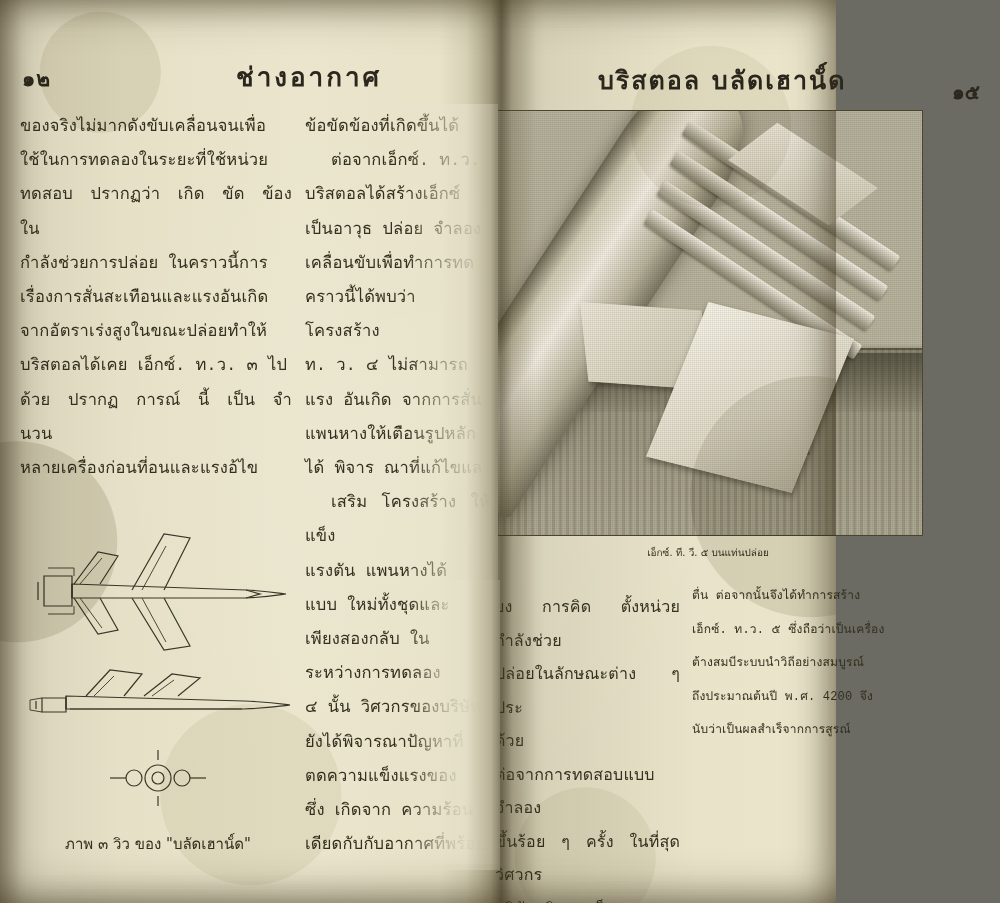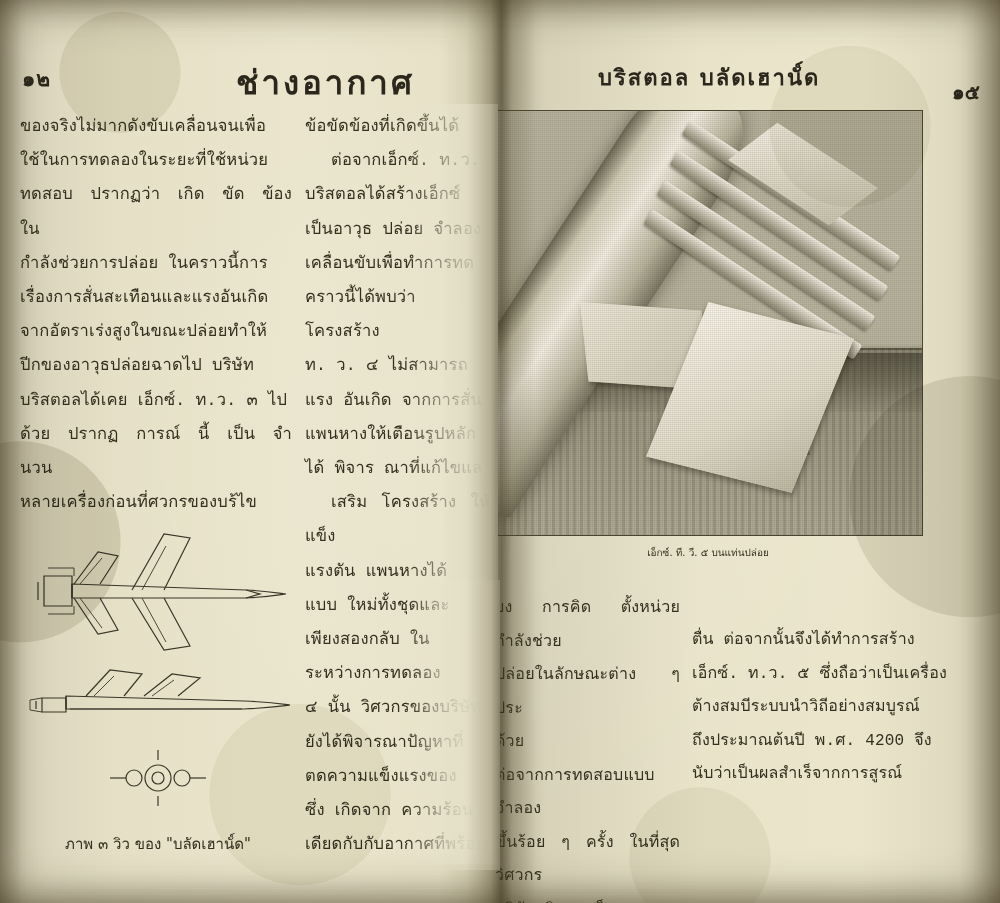--- a/index.html
+++ b/index.html
@@ -10,21 +10,21 @@
   body {
     width: 1000px;
     height: 903px;
     overflow: hidden;
     font-family: "DejaVu Sans", sans-serif;
   }
 
   
   #book {
     position: relative;
-    width: 1000px;
+    width: 836px;
     height: 903px;
     background:
       radial-gradient(ellipse at 50% 50%, rgba(255,255,255,0.10), rgba(0,0,0,0.0) 60%),
       linear-gradient(90deg,
         #b9b39a 0px,
         #d9d4bb 22px,
         #e5e0c6 120px,
         #eae5cc 300px,
         #e7e2c8 440px,
         #cfc9ad 480px,
@@ -87,41 +87,41 @@
   }
 
   
   .hdr {
     position: absolute;
     white-space: nowrap;
     color: #2b271d;
     font-weight: bold;
   }
   #folio-left  { left: 22px;  top: 62px;  font-size: 21px; letter-spacing: 1px; }
-  #title-left  { left: 236px; top: 56px;  font-size: 33px; letter-spacing: 3px; }
-  #title-right { left: 598px; top: 60px;  font-size: 22px; letter-spacing: 2px; }
+  #title-left  { left: 236px; top: 56px;  font-size: 26px; letter-spacing: 3px; }
+  #title-right { left: 598px; top: 60px;  font-size: 25px; letter-spacing: 2px; }
   #folio-right { left: 952px; top: 76px;  font-size: 20px; text-align: right; }
 
   
   .col {
     position: absolute;
     color: #33301f;
     font-size: 16.5px;
     line-height: 34.2px;
     letter-spacing: .2px;
     text-align: justify;
   }
   .col p { margin: 0; font-family: Liberation Mono, monospace; }
   .col .ind { text-indent: 26px; }
 
   #col1 { left: 20px;  top: 110px; width: 272px; }
   #col2 { left: 305px; top: 110px; width: 185px; }
 
   #col3 { left: 495px; top: 592px; width: 185px; font-size: 16px; line-height: 33.5px; }
-  #col4 { left: 692px; top: 624px; width: 290px; font-size: 16px; line-height: 33.5px; }
+  #col4 { left: 692px; top: 580px; width: 290px; font-size: 12px; line-height: 33.5px; }
 
   
   #fadeband {
     position: absolute;
     left: 406px;
     top: 104px;
     width: 92px;
     height: 760px;
     pointer-events: none;
     background: linear-gradient(90deg,
@@ -307,24 +307,23 @@
   <div class="hdr thai" id="title-right">บริสตอล บลัดเฮานั์ด</div>
   <div class="hdr thai" id="folio-right">๑๕</div>
 
   <div class="col thai" id="col1">
     <p>ของจริงไม่มากดังขับเคลื่อนจนเพื่อ</p>
     <p>ใช้ในการทดลองในระยะที่ใช้หน่วย</p>
     <p>ทดสอบ ปรากฏว่า เกิด ขัด ข้อง ใน</p>
     <p>กำลังช่วยการปล่อย ในคราวนี้การ</p>
     <p>เรื่องการสั่นสะเทือนและแรงอันเกิด</p>
     <p>จากอัตราเร่งสูงในขณะปล่อยทำให้</p>
-    <p>ปีกของอาวุธปล่อยฉาดไป บริษัท</p>
     <p>บริสตอลได้เคย เอ็กซ์. ท.ว. ๓ ไป</p>
     <p>ด้วย ปรากฏ การณ์ นี้ เป็น จำ นวน</p>
-    <p>หลายเครื่องก่อนที่ศวกรของบร้ไข</p>
+    <p>หลายเครื่องก่อนที่อนและแรงอ้ไข</p>
   </div>
 
   <div class="col thai" id="col2">
     <p>ข้อขัดข้องที่เกิดขึ้นได้</p>
     <p class="ind">ต่อจากเอ็กซ์. ท.ว.</p>
     <p>บริสตอลได้สร้างเอ็กซ์</p>
     <p>เป็นอาวุธ ปล่อย จำลอง</p>
     <p>เคลื่อนขับเพื่อทำการทด</p>
     <p>คราวนี้ได้พบว่าโครงสร้าง</p>
     <p>ท. ว. ๔   ไม่สามารถ</p>

